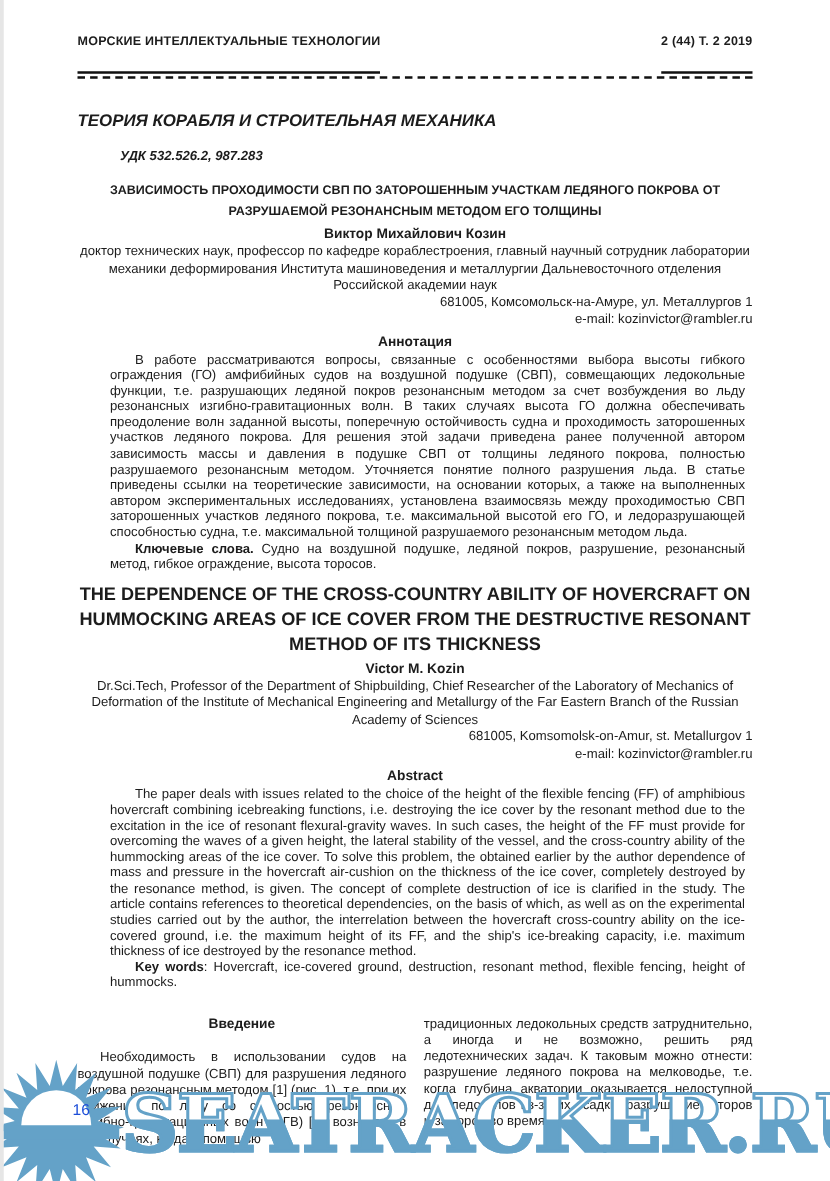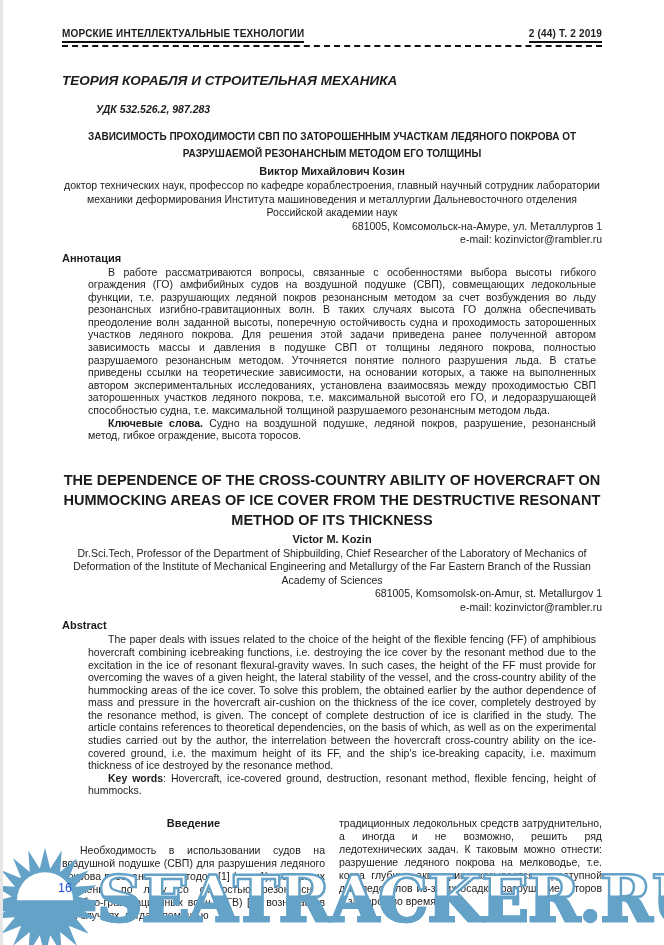--- a/index.html
+++ b/index.html
@@ -8,42 +8,42 @@
     background:#ffffff; overflow:hidden;
     font-family:"Liberation Sans", sans-serif; color:#1c1c1c;
     border-left:3px solid #e6e6e6;
     box-sizing:border-box;
   }
   .content { padding:28px 62px 0 59px; }
 
   
   .journal-header { display:flex; justify-content:space-between; align-items:flex-end;
     font-size:10px; font-weight:bold; letter-spacing:.2px; }
-  .journal-header .hd { border-bottom:2px solid #111; padding-bottom:2px; }
+  .journal-header .hd { border-bottom:2px solid #111; padding-bottom:18px; }
   .dash-line { border-bottom:2px dashed #111; margin-top:2px; }
 
   .section-heading { text-align:left; font-weight:bold; font-style:italic;
     font-size:13.5px; margin-top:26px; }
   .udk { font-weight:bold; font-style:italic; font-size:10.5px; margin-top:15px; padding-left:34px; }
 
   .title-ru { text-align:center; font-weight:bold; font-size:10px; line-height:17px;
     max-width:508px; margin:13px auto 0 auto; }
   .author { text-align:center; font-weight:bold; font-size:11px; margin-top:3px; }
   .affil { text-align:center; font-size:10.5px; line-height:13.5px; margin-top:2px; }
   .addr, .email { text-align:right; font-size:10.5px; line-height:13.5px; }
 
-  .abs-heading { text-align:left; font-weight:bold; font-size:11px; margin-top:5px; }
+  .abs-heading { text-align:center; font-weight:bold; font-size:11px; margin-top:5px; }
   .abstract { font-size:10.5px; line-height:12.6px; text-align:justify;
     margin:2px 6px 0 26px; text-indent:20px; }
   .keywords { font-size:10.5px; line-height:12.6px; text-align:justify;
     margin:0 6px 0 26px; text-indent:20px; }
   .kw-label { font-weight:bold; }
 
   .title-en { text-align:center; font-weight:bold; font-size:14.5px; line-height:20px;
-    margin:28px auto 0 auto; max-width:545px; }
+    margin:8px auto 0 auto; max-width:545px; }
 
   .columns { display:flex; gap:14px; margin-top:20px; }
   .col { flex:1; font-size:10.5px; line-height:13px; text-align:justify; }
   .intro-heading { text-align:center; font-weight:bold; font-size:11px; margin-bottom:14px; }
   .col p { margin:0; text-indent:18px; }
   .col.right p { text-indent:0; }
 
   
   .watermark { position:absolute; left:0; top:0; width:664px; height:945px;
     pointer-events:none; z-index:5; }

